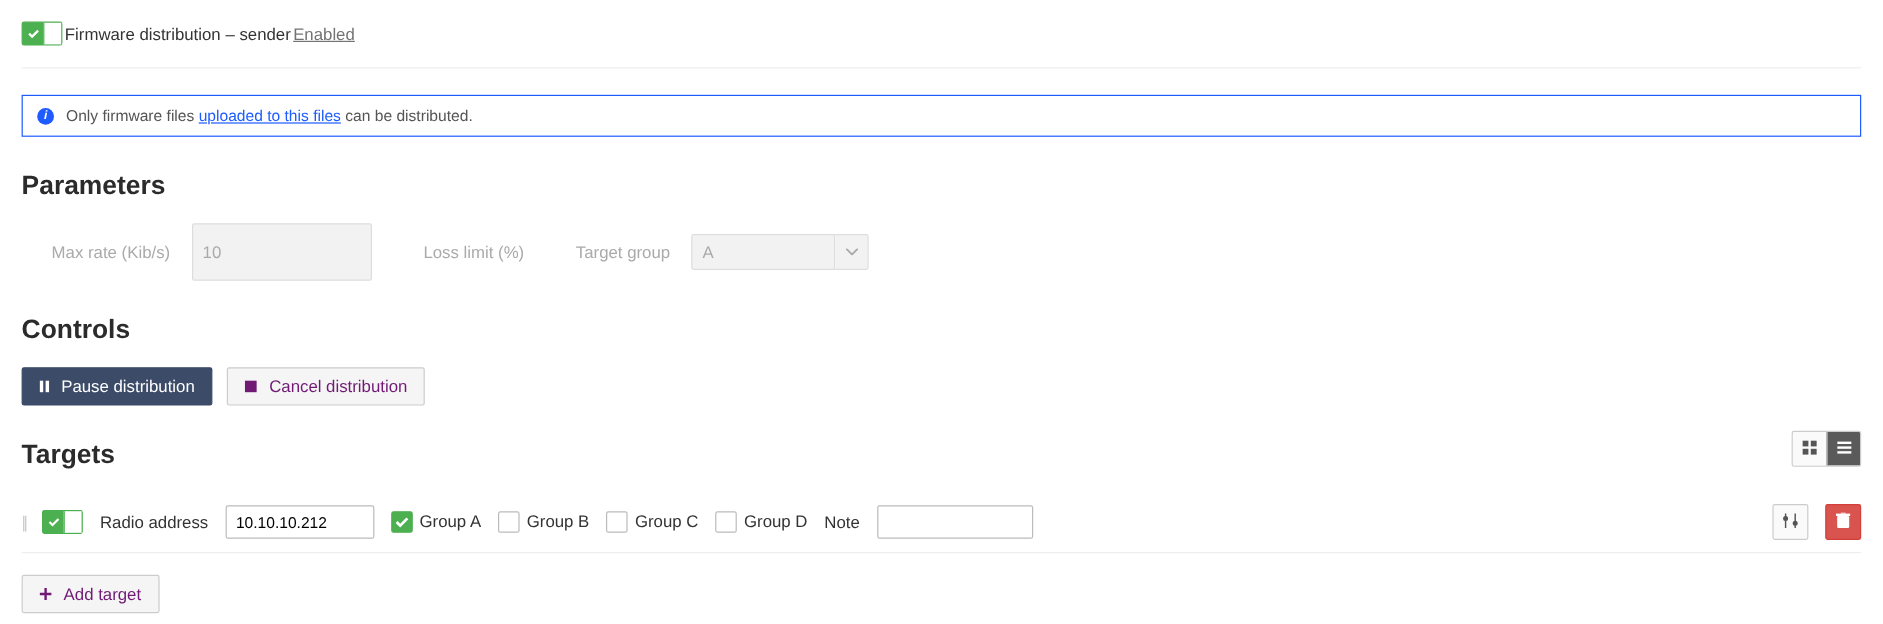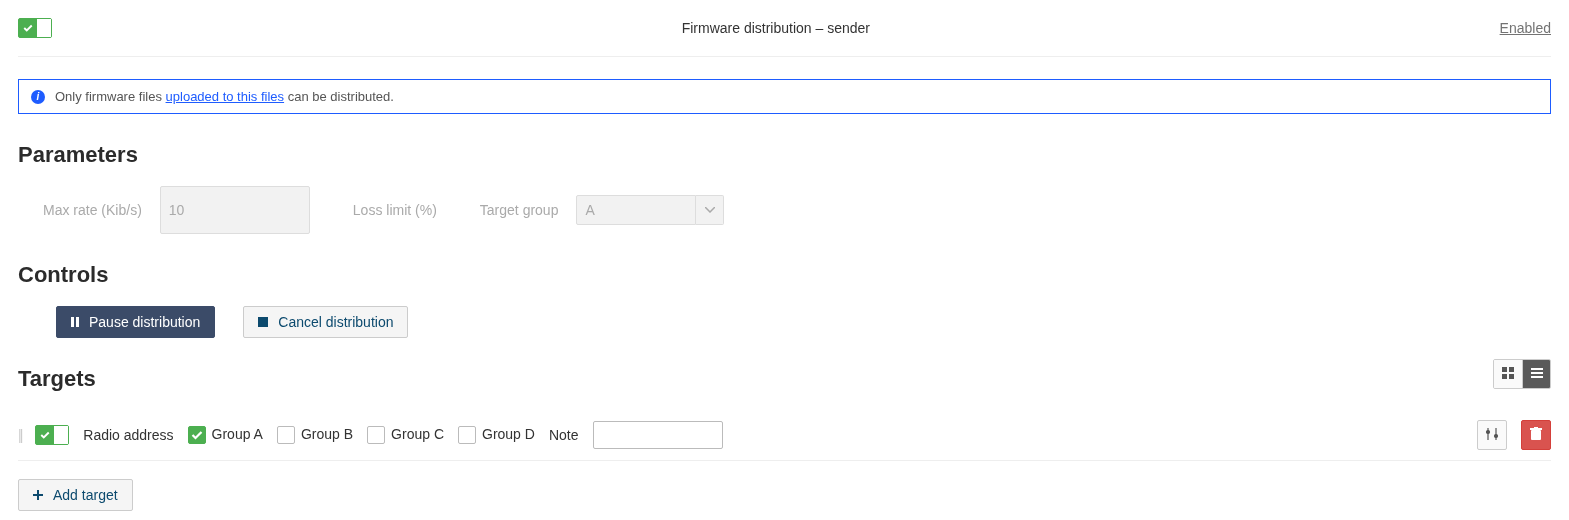--- a/index.html
+++ b/index.html
@@ -11,21 +11,20 @@
     color: #333;
     background: #fff;
     width: 1569px;
   }
   .header-row {
     display: flex;
     align-items: center;
     gap: 2px;
     padding-bottom: 18px;
     border-bottom: 1px solid #eee;
-    justify-content: space-between;
   }
   .toggle {
     position: relative;
     width: 34px;
     height: 20px;
     background: #4CAF50;
     border: 1px solid #4CAF50;
     border-radius: 2px;
     cursor: pointer;
     flex: 0 0 auto;
@@ -127,29 +126,28 @@
     background: #f2f2f2;
     display: flex;
     align-items: center;
     justify-content: center;
     color: #aaa;
     border-radius: 0 2px 2px 0;
     cursor: pointer;
   }
   .controls-row {
     display: flex;
-    gap: 28px;
-    margin-left: 38px;
+    gap: 12px;
   }
   .btn {
     height: 32px;
     padding: 0 14px;
     border: 1px solid #ccc;
     background: #f5f5f5;
-    color: #0c4a6e;
+    color: #701a75;
     font-size: 14px;
     display: inline-flex;
     align-items: center;
     gap: 10px;
     border-radius: 2px;
     cursor: pointer;
   }
   .btn.primary {
     background: #3b4b68;
     border-color: #3b4b68;
@@ -336,20 +334,21 @@
   <span class="drag-handle">||</span>
   <div class="toggle">
     <span class="check">
       <svg viewBox="0 0 16 16" width="10" height="14">
           <path d="M2 8 l4 4 l8 -8" stroke="white" stroke-width="3" fill="none"></path>
         </svg>
     </span>
     <span class="knob"></span>
   </div>
   <span class="target-label">Radio address</span>
+  <input class="target-input" value="10.10.10.212" style="">
 
   <div class="cb-group">
     <span class="checkbox checked">
       <svg viewBox="0 0 16 16" width="12" height="12">
           <path d="M2 8 l4 4 l8 -8" stroke="white" stroke-width="3" fill="none"></path>
         </svg>
     </span>
     <span>Group A</span>
   </div>
   <div class="cb-group">

